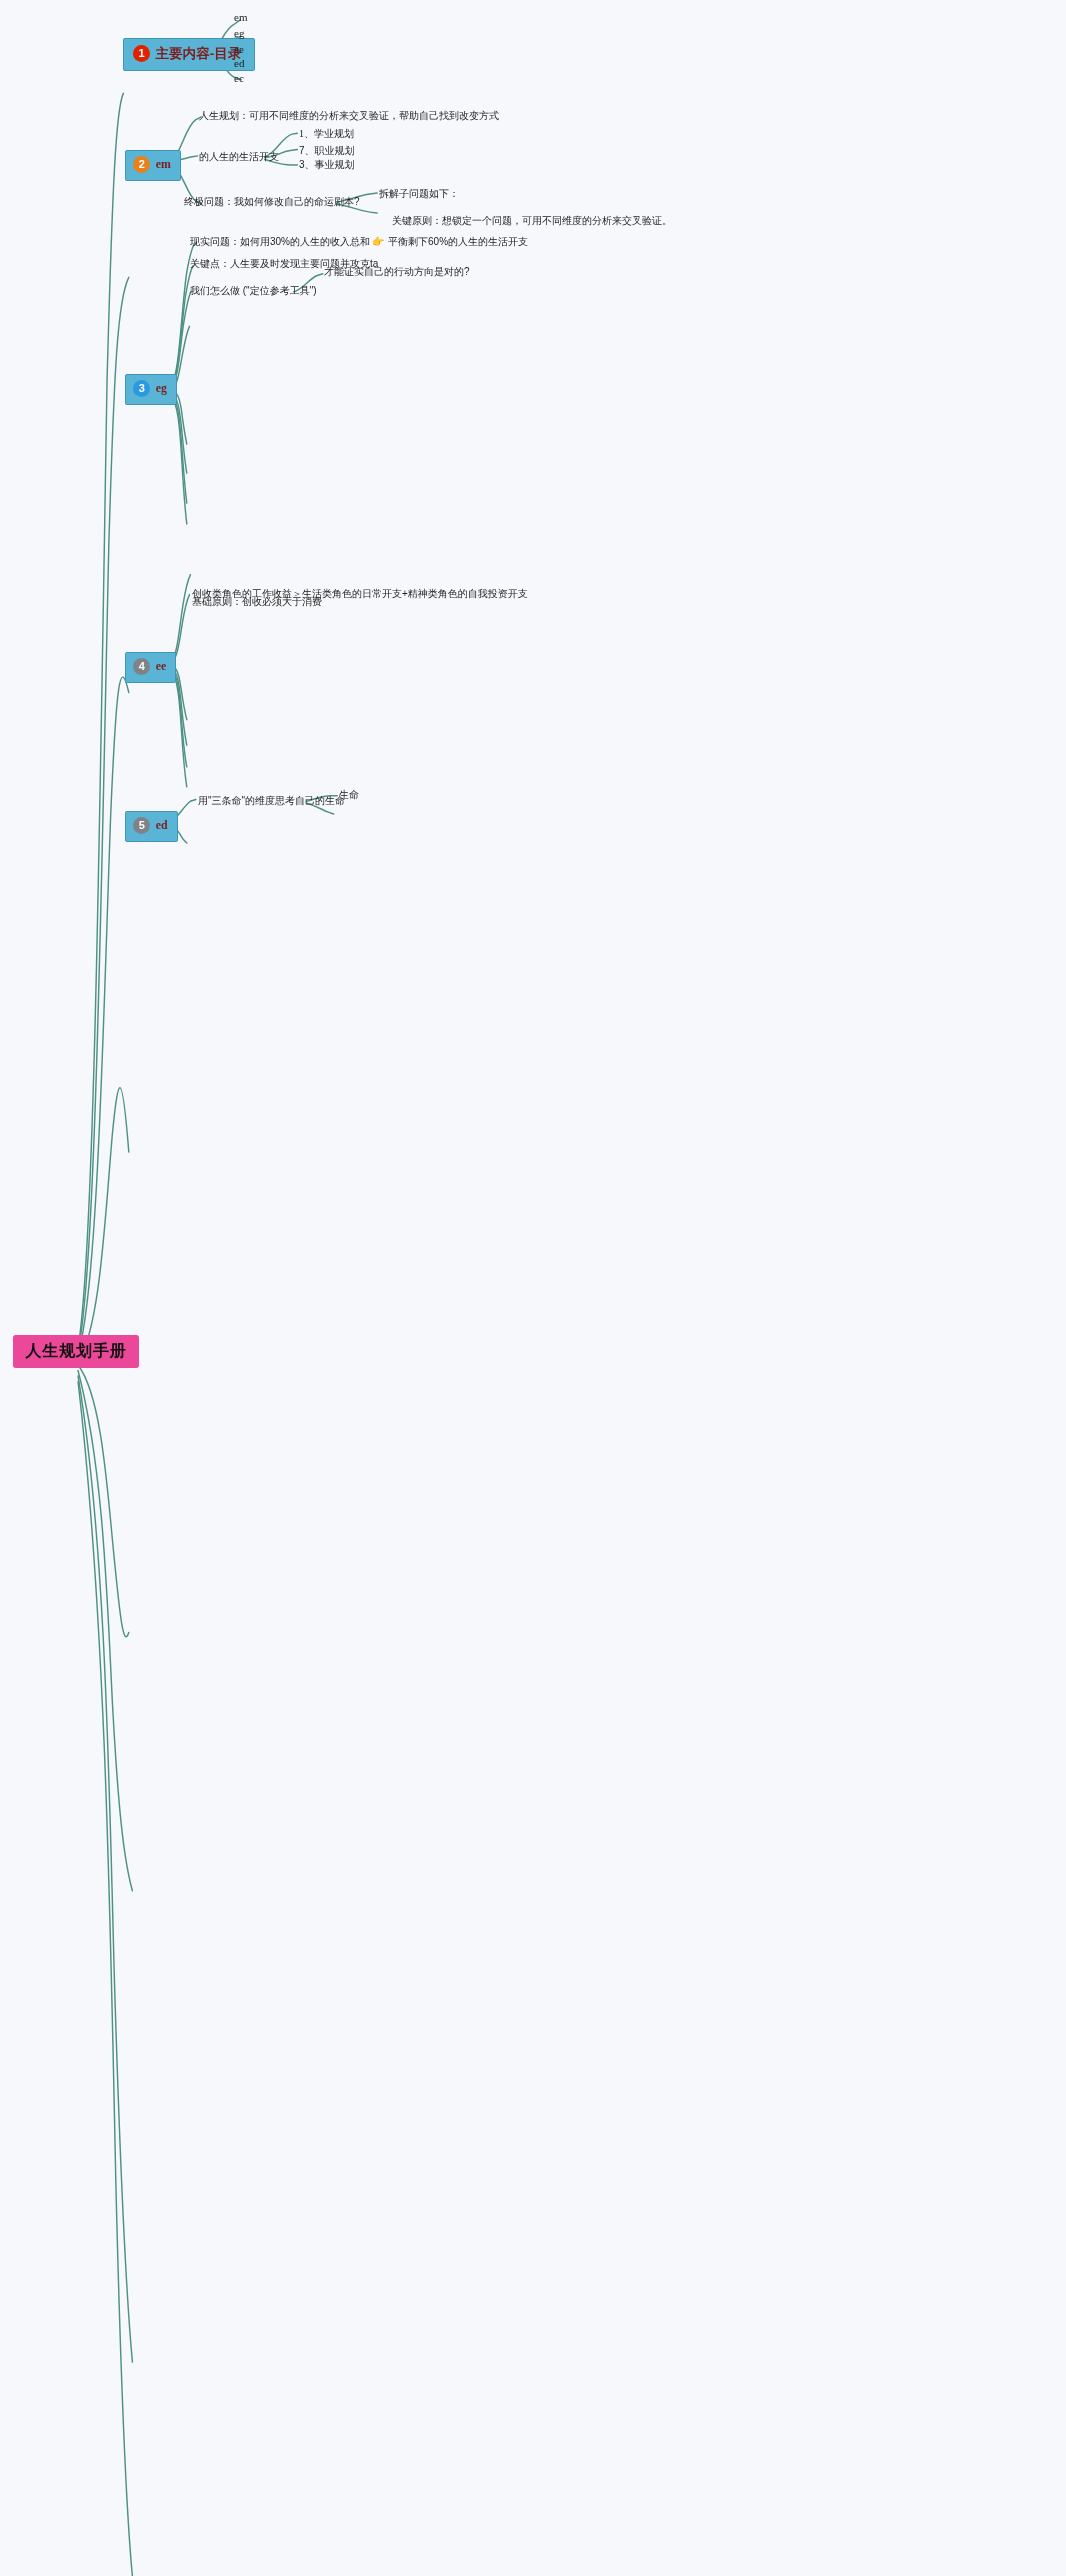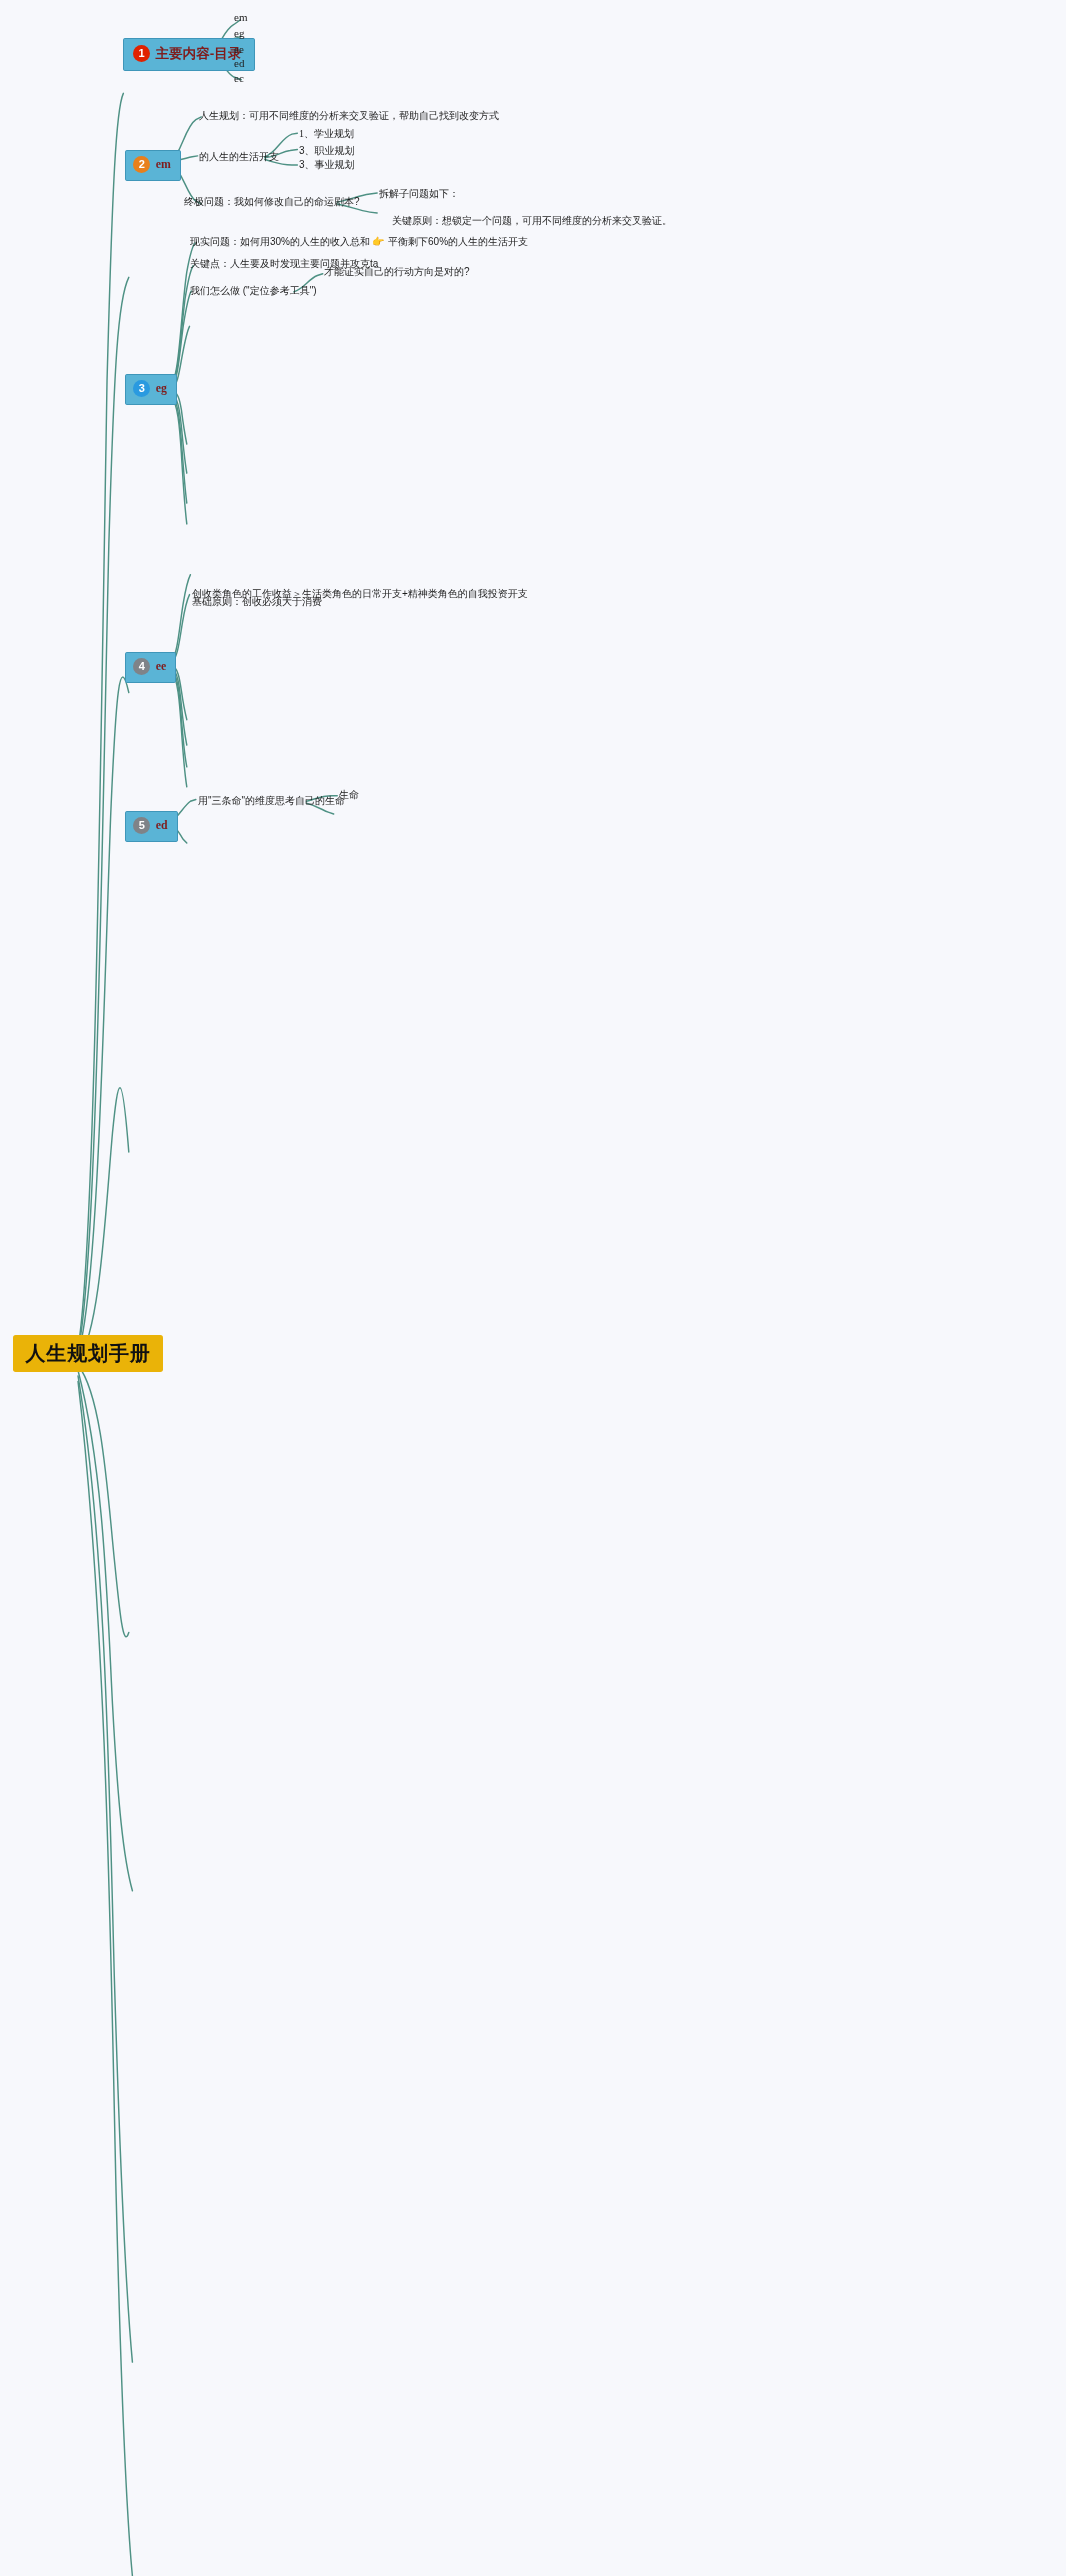--- a/index.html
+++ b/index.html
@@ -23,23 +23,23 @@
     height: 2576px;
     pointer-events: none;
   }
   .node {
     position: absolute;
     white-space: nowrap;
     line-height: 1;
   }
   
   .root-box {
-    background: #eab308;
+    background: #ec4899;
     color: #111111;
-    font-size: 20px;
+    font-size: 16px;
     font-weight: bold;
     padding: 8.2px 12.7px 9px 12.7px;
     border-radius: 2.7px;
     letter-spacing: 0.9px;
   }
   
   .chapter-box {
     background: #5ab4d6;
     border: 0.9px solid #3f96b9;
     border-radius: 1.8px;
@@ -176,21 +176,21 @@
       <span class="badge badge-2">2</span>
       <span class="chapter-label small">em</span>
     </div>
   </div>
 
   <div class="node leaf" style="left:199px; top:111px;">人生规划：可用不同维度的分析来交叉验证，帮助自己找到改变方式</div>
 
   <div class="node leaf" style="left:199px; top:152px;">的人生的生活开支</div>
 
   <div class="node leaf" style="left:299px; top:129px;font-family:Liberation Serif, serif;">1、学业规划</div>
-  <div class="node leaf" style="left:299px; top:146px;">3、职业规划</div>
+  <div class="node leaf" style="left:299px; top:146px;">7、职业规划</div>
   <div class="node leaf" style="left:299px; top:160px;">3、事业规划</div>
 
   <div class="node leaf" style="left:184px; top:197px;">终极问题：我如何修改自己的命运剧本?</div>
 
   <div class="node leaf" style="left:379px; top:189px;">拆解子问题如下：</div>
   <div class="node leaf" style="left:392px; top:216px;">关键原则：想锁定一个问题，可用不同维度的分析来交叉验证。</div>
 
   <div class="node" style="left:125px; top:374px;">
     <div class="chapter-box">
       <span class="badge badge-3">3</span>

